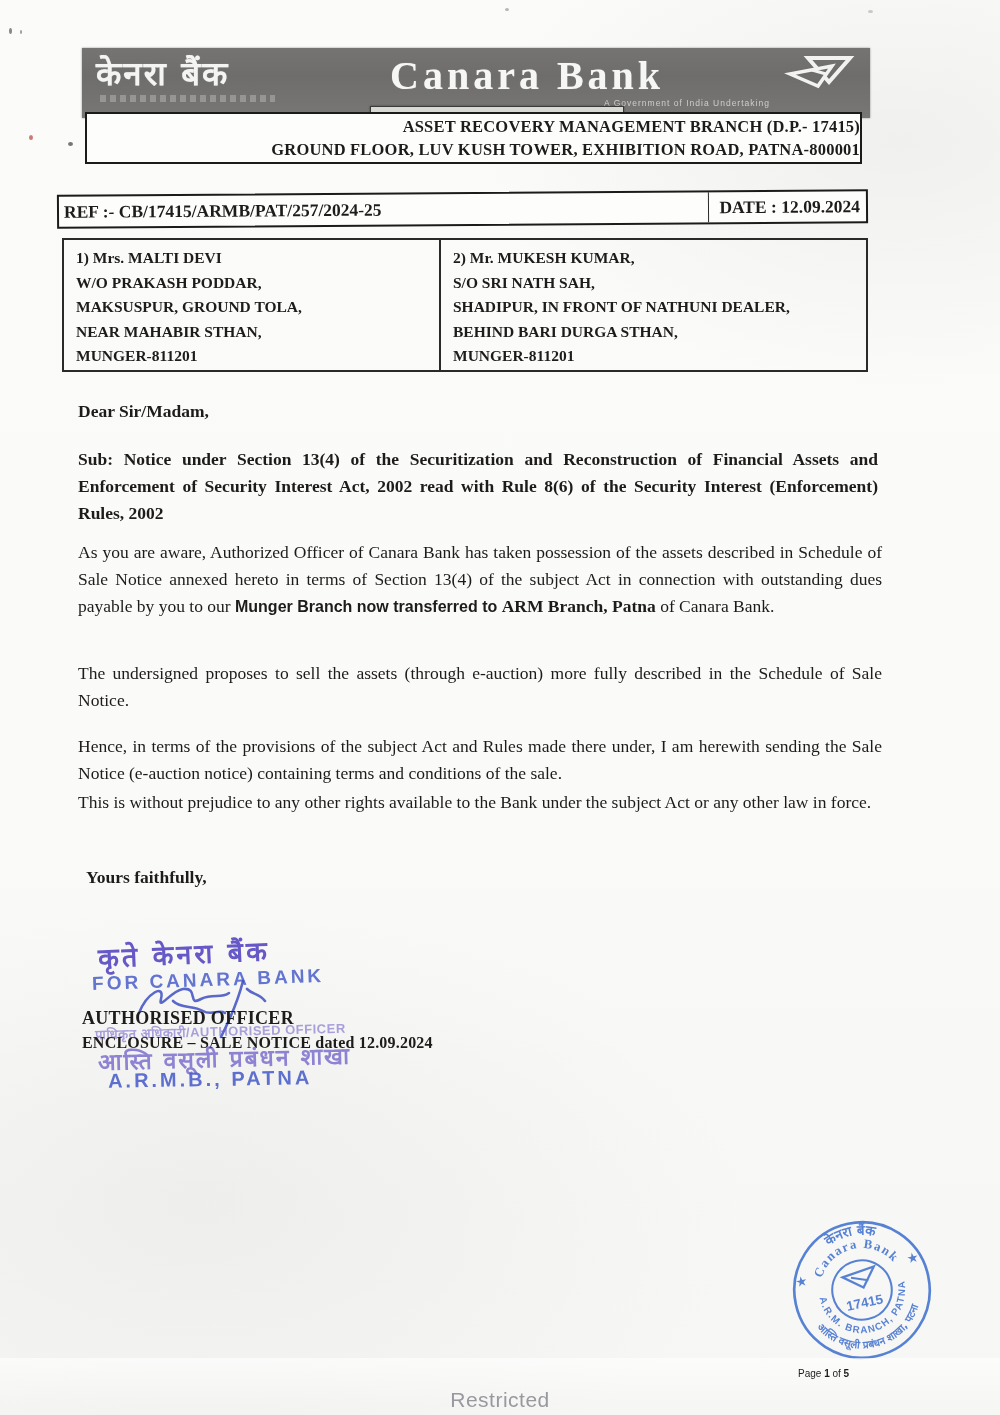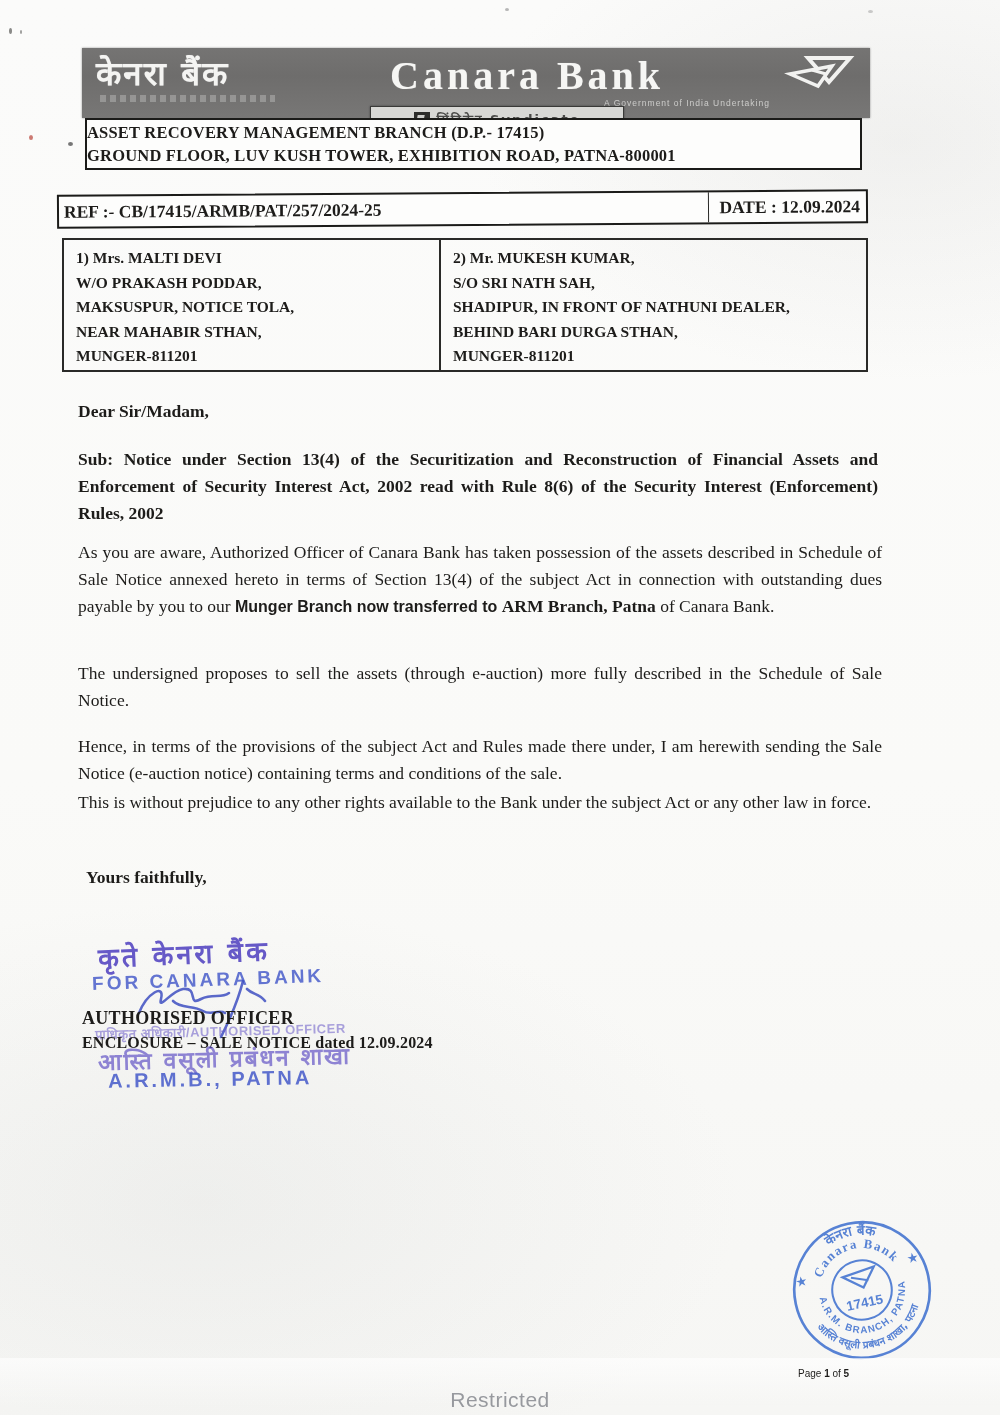--- a/index.html
+++ b/index.html
@@ -51,23 +51,23 @@
     box-shadow:0 0 2px rgba(0,0,0,.4);
   }
   .syndicate-icon{width:16px;height:14px;background:#2c2c2a;position:relative;flex:0 0 auto;}
   .syndicate-icon:after{content:"";position:absolute;left:3px;top:3px;width:7px;height:7px;background:#cfcfcc;transform:skew(-12deg);}
   .syndicate-text{
     font-family:"DejaVu Sans", sans-serif;font-weight:bold;
     font-size:13px;color:#4a4a48;letter-spacing:2px;filter:blur(.3px);
   }
   
   .branch-box{
-    left:85px;top:118px;width:777px;height:52px;background:#fdfdfc;
+    left:85px;top:112px;width:777px;height:52px;background:#fdfdfc;
     border:2px solid #1b1b19;box-sizing:border-box;
-    display:flex;flex-direction:column;justify-content:center;text-align:left;
+    display:flex;flex-direction:column;justify-content:center;text-align:right;
   }
   .branch-line{font-weight:bold;font-size:16.5px;line-height:23px;letter-spacing:.2px;}
   
   .ref-bar{
     left:57px;top:192px;width:811px;height:34px;background:#fdfdfc;
     border:2px solid #1b1b19;box-sizing:border-box;transform:rotate(-.4deg);
     display:flex;align-items:center;justify-content:space-between;
     padding:0 6px 0 5px;
   }
   .ref-text,.date-text{font-weight:bold;font-size:17.5px;white-space:nowrap;}
@@ -162,21 +162,21 @@
 
   <div class="abs ref-bar">
     <span class="ref-text">REF :- CB/17415/ARMB/PAT/257/2024-25</span>
     <span class="date-text">DATE : 12.09.2024</span>
   </div>
 
   <div class="abs addr-table">
     <div class="addr-cell c1">
       <div class="addr-line">1) Mrs. MALTI DEVI</div>
       <div class="addr-line">W/O PRAKASH PODDAR,</div>
-      <div class="addr-line">MAKSUSPUR, NOTICE TOLA,</div>
+      <div class="addr-line">MAKSUSPUR, GROUND TOLA,</div>
       <div class="addr-line">NEAR MAHABIR STHAN,</div>
       <div class="addr-line">MUNGER-811201</div>
     </div>
     <div class="addr-cell c2">
       <div class="addr-line">2) Mr. MUKESH KUMAR,</div>
       <div class="addr-line">S/O SRI NATH SAH,</div>
       <div class="addr-line">SHADIPUR, IN FRONT OF NATHUNI DEALER,</div>
       <div class="addr-line">BEHIND BARI DURGA STHAN,</div>
       <div class="addr-line">MUNGER-811201</div>
     </div>

